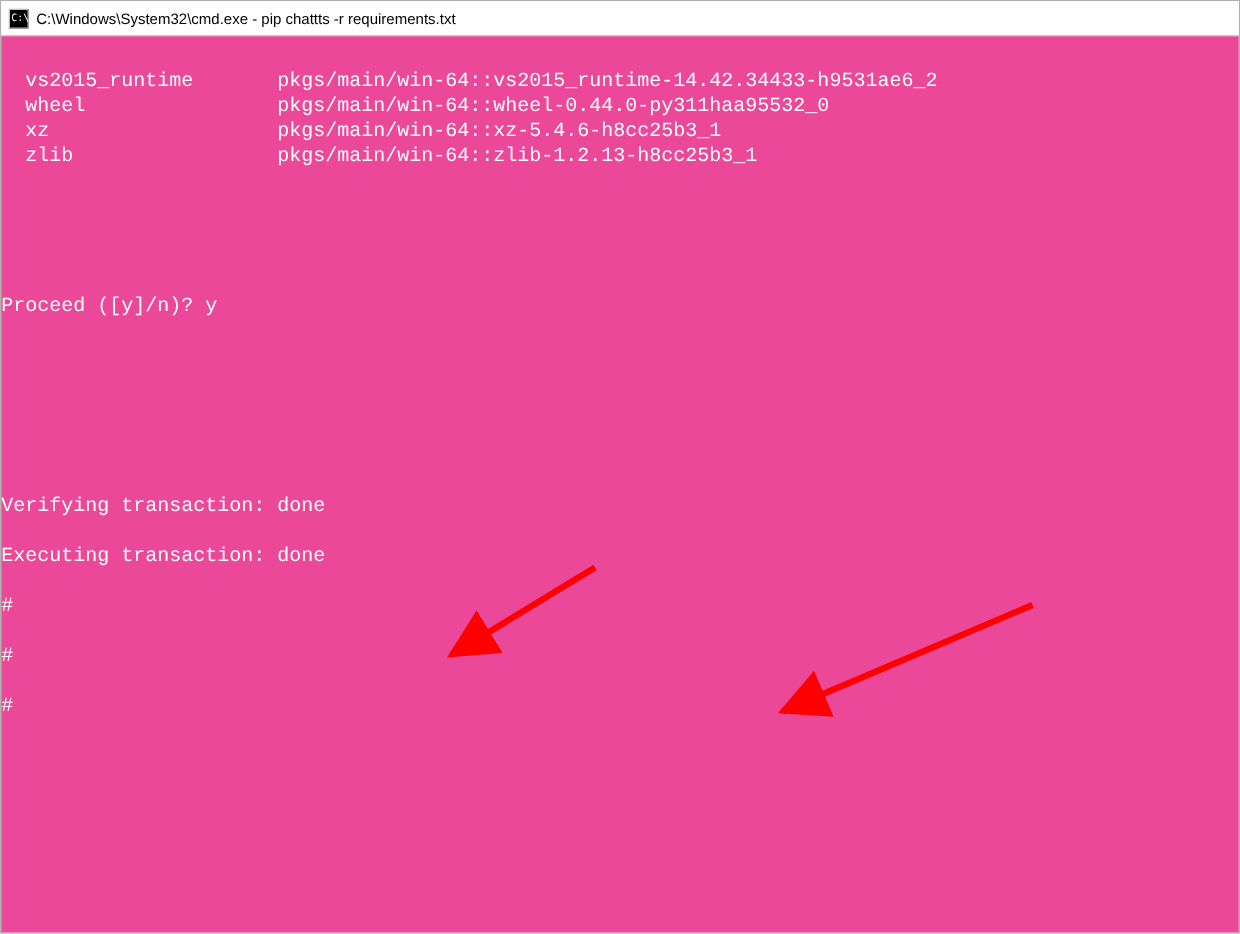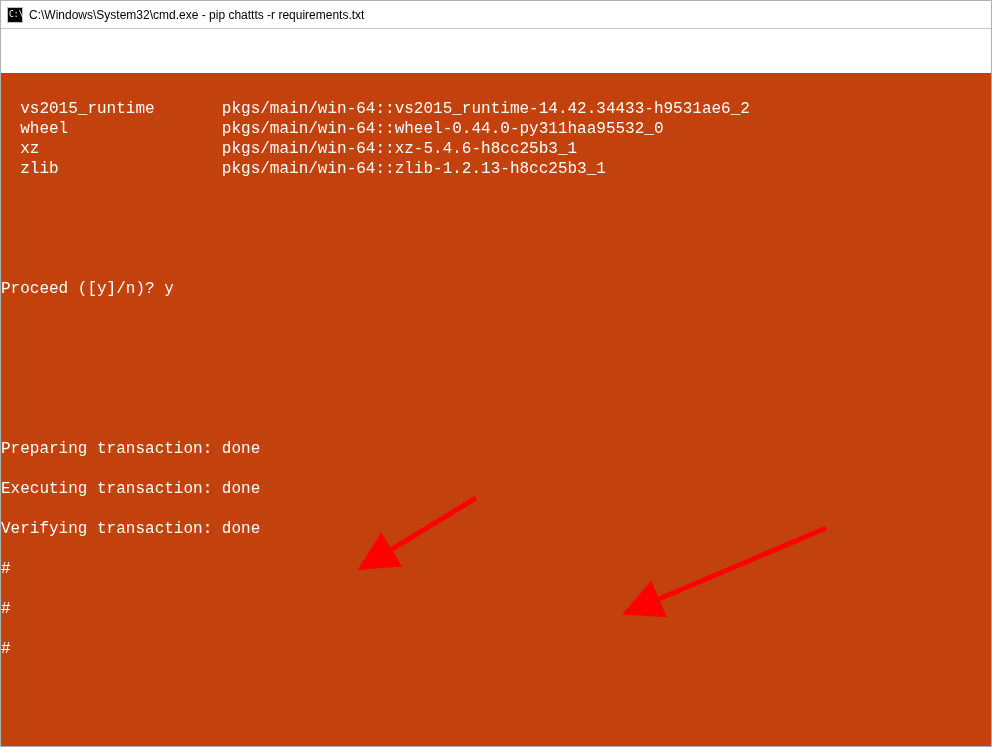--- a/index.html
+++ b/index.html
@@ -38,29 +38,28 @@
     display: inline-flex;
     align-items: center;
     justify-content: center;
   }
   .titlebar .app-icon svg {
     width: 16px;
     height: 16px;
   }
   .terminal {
     flex: 1 1 auto;
-    background: #c2410c;
+    background: #ec4899;
     color: #ffffff;
     font-size: 16px;
     line-height: 20px;
     padding: 6px 0 0 0;
     white-space: pre;
     overflow: hidden;
     position: relative;
-    margin-top: 44px;
   }
   .line { white-space: pre; }
   .pkg-label { display: inline-block; width: 21ch; }
   .pkg-pad   { display: inline-block; width: 2ch; }
   .indent-dollar { display: inline-block; width: 6ch; }
   .arrows {
     position: absolute;
     left: 0;
     top: 0;
     width: 992px;
@@ -85,23 +84,22 @@
   </div>
 
   <div class="terminal">
 <div id="pkg-list"><div class="line"><span class="pkg-pad"></span><span class="pkg-label">vs2015_runtime</span><span>pkgs/main/win-64::vs2015_runtime-14.42.34433-h9531ae6_2</span></div><div class="line"><span class="pkg-pad"></span><span class="pkg-label">wheel</span><span>pkgs/main/win-64::wheel-0.44.0-py311haa95532_0</span></div><div class="line"><span class="pkg-pad"></span><span class="pkg-label">xz</span><span>pkgs/main/win-64::xz-5.4.6-h8cc25b3_1</span></div><div class="line"><span class="pkg-pad"></span><span class="pkg-label">zlib</span><span>pkgs/main/win-64::zlib-1.2.13-h8cc25b3_1</span></div></div>
 <div class="line">&nbsp;</div>
 <div class="line">&nbsp;</div>
 <div class="line">Proceed ([y]/n)? y</div>
 <div class="line">&nbsp;</div>
 <div class="line">&nbsp;</div>
 <div class="line">&nbsp;</div>
-<div class="line">Preparing transaction: done</div>
+<div class="line">Verifying transaction: done</div>
 <div class="line">Executing transaction: done</div>
-<div class="line">Verifying transaction: done</div>
 <div class="line">#</div>
 <div class="line">#</div>
 <div class="line">#</div>
 
 
 
 
 
 
 

